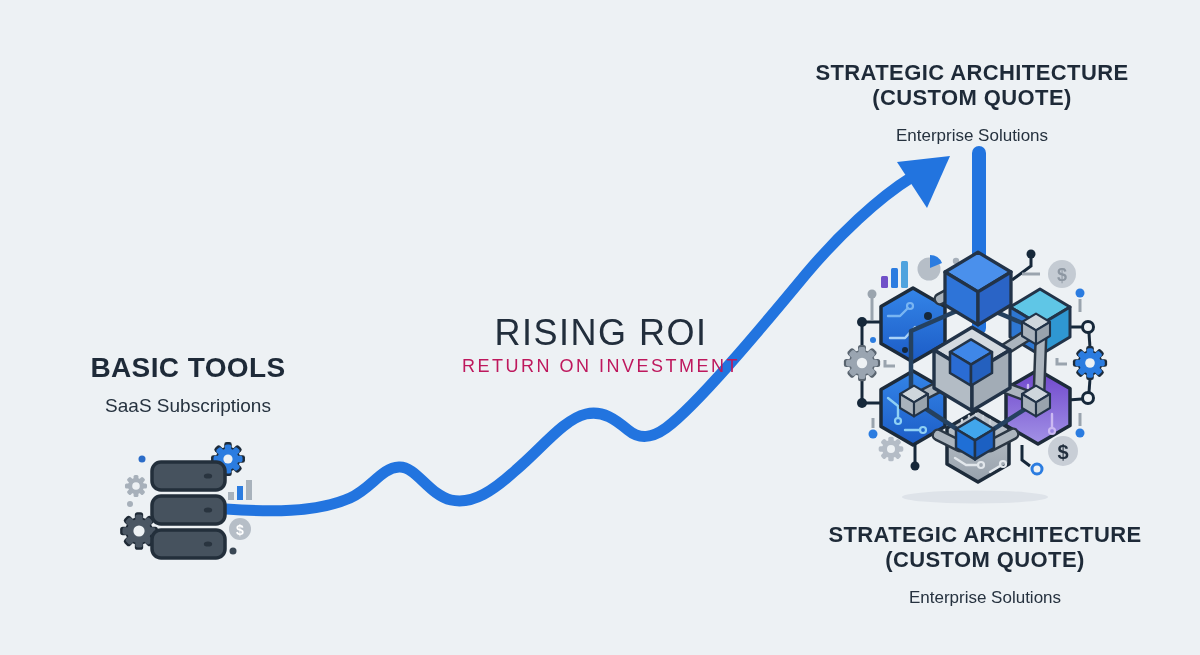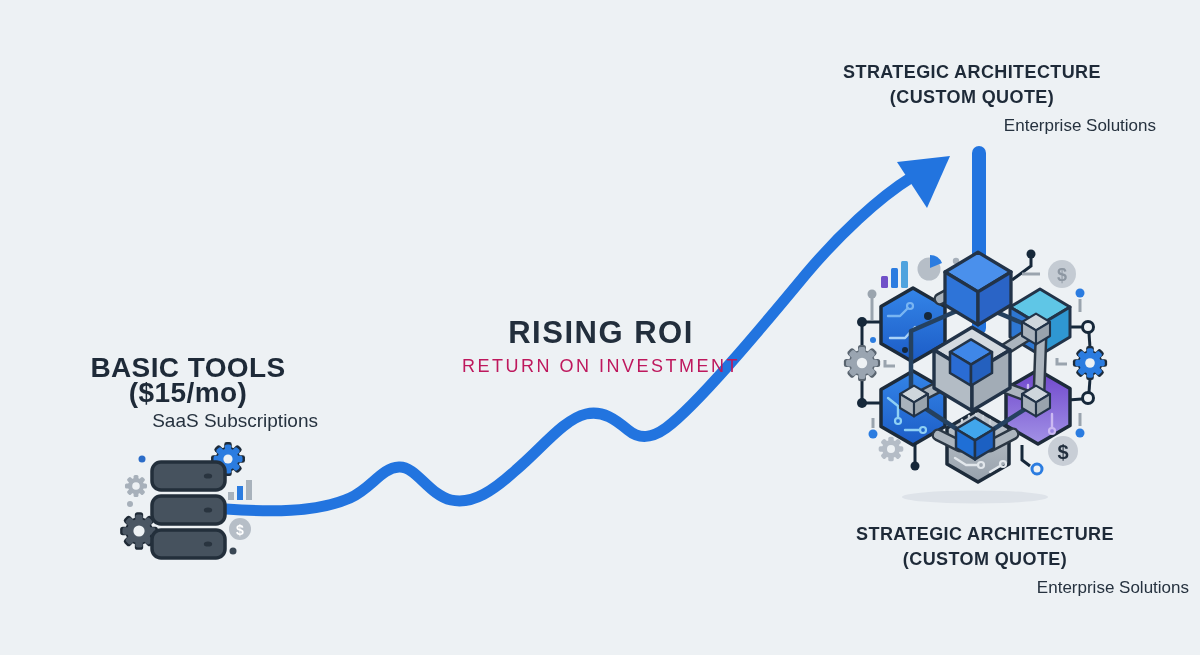--- a/index.html
+++ b/index.html
@@ -5,29 +5,29 @@
   html,body{margin:0;padding:0;}
   body{
     width:1200px;height:655px;overflow:hidden;
     background:#EDF1F4;
     font-family:"Liberation Sans", sans-serif;
     position:relative;
   }
   .canvas{position:absolute;inset:0;width:1200px;height:655px;}
   svg.layer{position:absolute;left:0;top:0;}
   .stage{position:absolute;text-align:center;color:#1E2A38;}
-  .stage .t1,.stage .t2{font-weight:700;font-size:18px;line-height:25px;letter-spacing:.4px;}
-  .stage .sub{font-weight:400;font-size:17px;line-height:24px;color:#26323F;margin-top:4px;text-align:right;}
+  .stage .t1,.stage .t2{font-weight:700;font-size:22px;line-height:25px;letter-spacing:.4px;}
+  .stage .sub{font-weight:400;font-size:17px;line-height:24px;color:#26323F;margin-top:14px;}
   .stage-left{left:58px;top:355px;width:260px;}
   .stage-left .t1,.stage-left .t2{font-size:28px;line-height:25px;}
   .stage-left .sub{font-size:19px;}
   .stage-right-top{left:788px;top:60px;width:368px;}
   .stage-right-bottom{left:781px;top:522px;width:408px;}
   .center-label{left:420px;top:316px;width:362px;color:#222E3C;text-align:center;position:absolute;}
-  .center-label .title{font-weight:700;font-size:31px;letter-spacing:1.5px;line-height:34px;}
+  .center-label .title{font-weight:400;font-size:36px;letter-spacing:1.5px;line-height:34px;}
   .center-label .subtitle{font-weight:500;font-size:18px;letter-spacing:2.5px;margin-top:6px;color:#be185d;}
   
   .cube use{stroke:#223348;stroke-linejoin:round;}
   .cube-blue use{stroke-width:2;}
   .cube-blue .ft{fill:#4A90EC}.cube-blue .fl{fill:#2E74D8}.cube-blue .fr{fill:#2A64C6}
   .cube-cyan use{stroke-width:2;}
   .cube-cyan .ft{fill:#5FC6E6}.cube-cyan .fl{fill:#2E77D2}.cube-cyan .fr{fill:#2F97D2}
   .cube-graybig use{stroke-width:1.8;}
   .cube-graybig .ft{fill:#D4DAE0}.cube-graybig .fl{fill:#B3BCC5}.cube-graybig .fr{fill:#A2ACB6}
   .cube-blueinner use{stroke-width:2.4;}
@@ -278,21 +278,20 @@
     <g class="cube cube-bluesm" transform="translate(975,429) scale(0.95)">
       <use href="#c-top" class="ft"></use>
           <use href="#c-left" class="fl"></use>
           <use href="#c-right" class="fr"></use>
     </g>
   </g>
 </svg>
 
 <div class="stage stage-left">
   <div class="t1">BASIC TOOLS</div>
-  <div class="t2">($15/mo)</div>
   <div class="sub">SaaS Subscriptions</div>
 </div>
 
 <div class="center-label">
   <div class="title">RISING ROI</div>
   <div class="subtitle">RETURN ON INVESTMENT</div>
 </div>
 
 <div class="stage stage-right-top">
   <div class="t1">STRATEGIC ARCHITECTURE</div>

